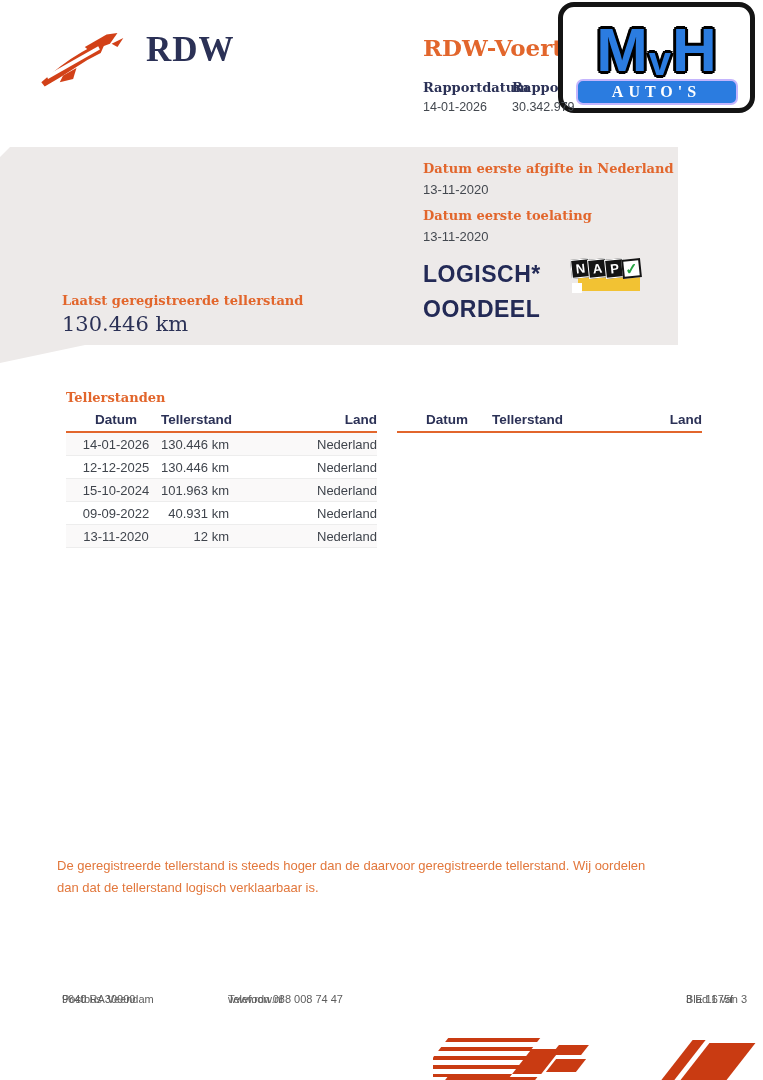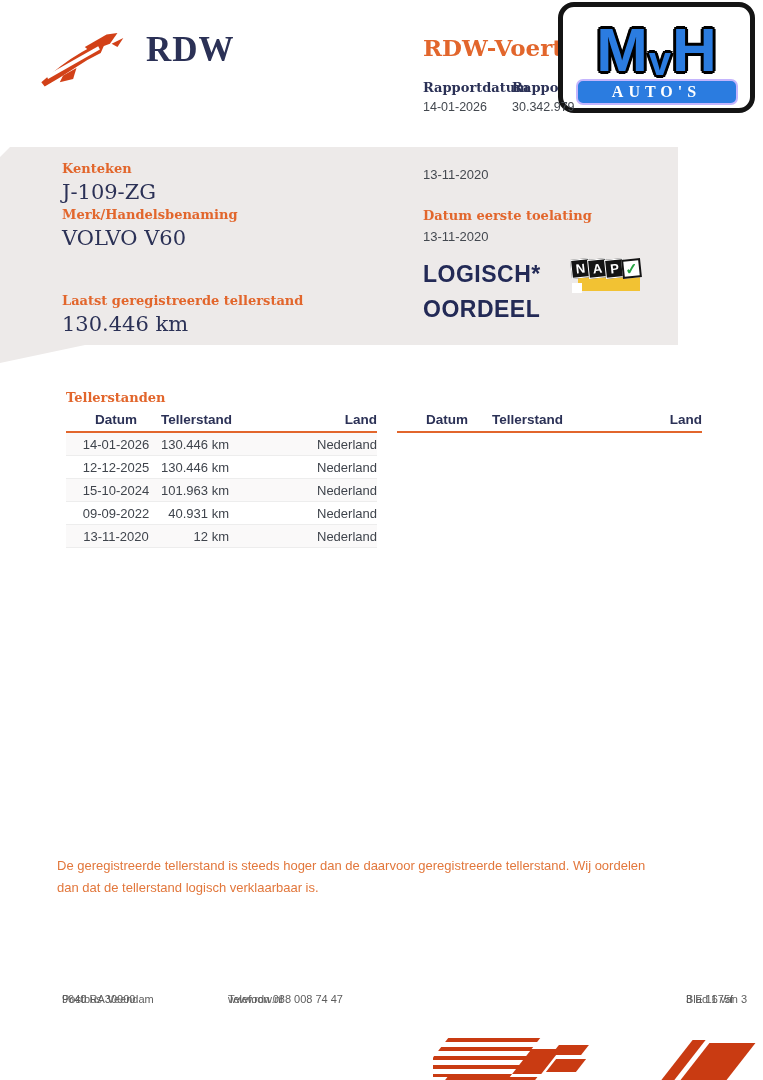--- a/index.html
+++ b/index.html
@@ -155,34 +155,27 @@
 <div class="mvh">
   <div class="mvh-letters">
     <span class="big">M</span>
       <span class="small">v</span>
       <span class="big">H</span>
   </div>
   <div class="mvh-bar">AUTO'S</div>
 </div>
 
 <div class="card">
-  <div class="fld" style="left:62px;top:14px;">
-    <div class="fld-label">Kenteken</div>
-    <div class="fld-big">J-109-ZG</div>
-  </div>
-  <div class="fld" style="left:62px;top:60px;">
-    <div class="fld-label">Merk/Handelsbenaming</div>
-    <div class="fld-big">VOLVO V60</div>
-  </div>
   <div class="fld" style="left:62px;top:146px;">
     <div class="fld-label">Laatst geregistreerde tellerstand</div>
     <div class="fld-big">130.446 km</div>
   </div>
 
   <div class="fld" style="left:423px;top:14px;">
+    <div class="fld-label">Datum eerste afgifte in Nederland</div>
     <div class="fld-small">13-11-2020</div>
   </div>
   <div class="fld" style="left:423px;top:61px;">
     <div class="fld-label">Datum eerste toelating</div>
     <div class="fld-small">13-11-2020</div>
   </div>
 
   <div class="verdict">
     <div>LOGISCH*</div>
     <div>OORDEEL</div>

